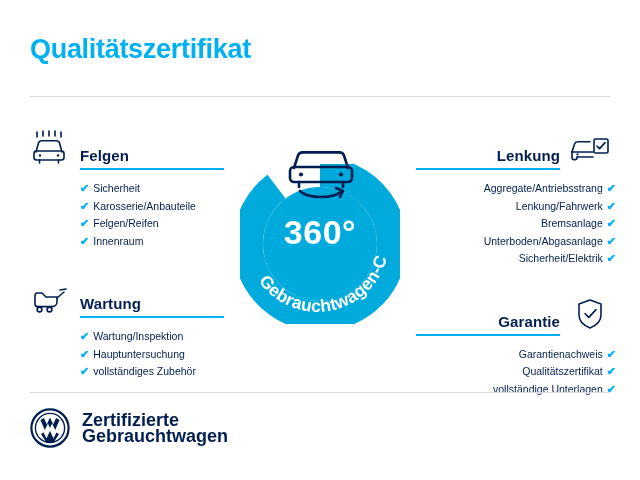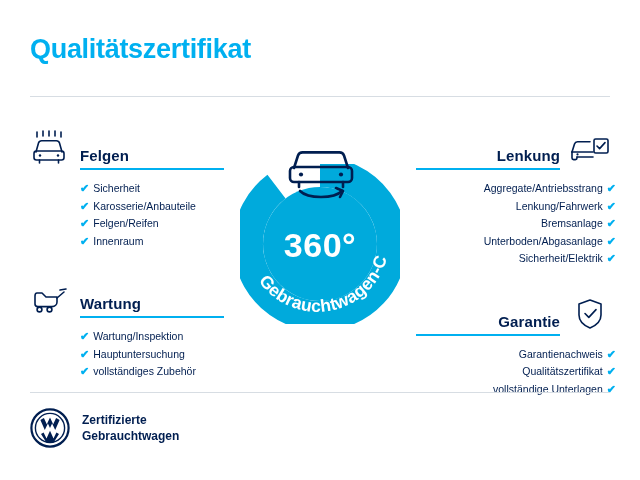--- a/index.html
+++ b/index.html
@@ -126,21 +126,21 @@
   .ring {
     position: absolute;
     left: 14px;
     top: 14px;
     width: 160px;
     height: 160px;
   }
   .badge-360 {
     position: absolute;
     left: 0;
-    top: 76px;
+    top: 63px;
     width: 188px;
     text-align: center;
     font-size: 34px;
     font-weight: bold;
     color: #ffffff;
     letter-spacing: 0.5px;
   }
   .badge-car {
     position: absolute;
     left: 54px;
@@ -179,21 +179,21 @@
     display: flex;
     align-items: center;
   }
   .vw-logo {
     width: 40px;
     height: 40px;
     flex: 0 0 auto;
   }
   .footer-text {
     margin-left: 12px;
-    font-size: 12px;
+    font-size: 18px;
     font-weight: bold;
     line-height: 16px;
     color: #001e50;
   }
   .footer-text div { white-space: nowrap; }
 </style>
 </head>
 <body>
 
 <div class="page">

